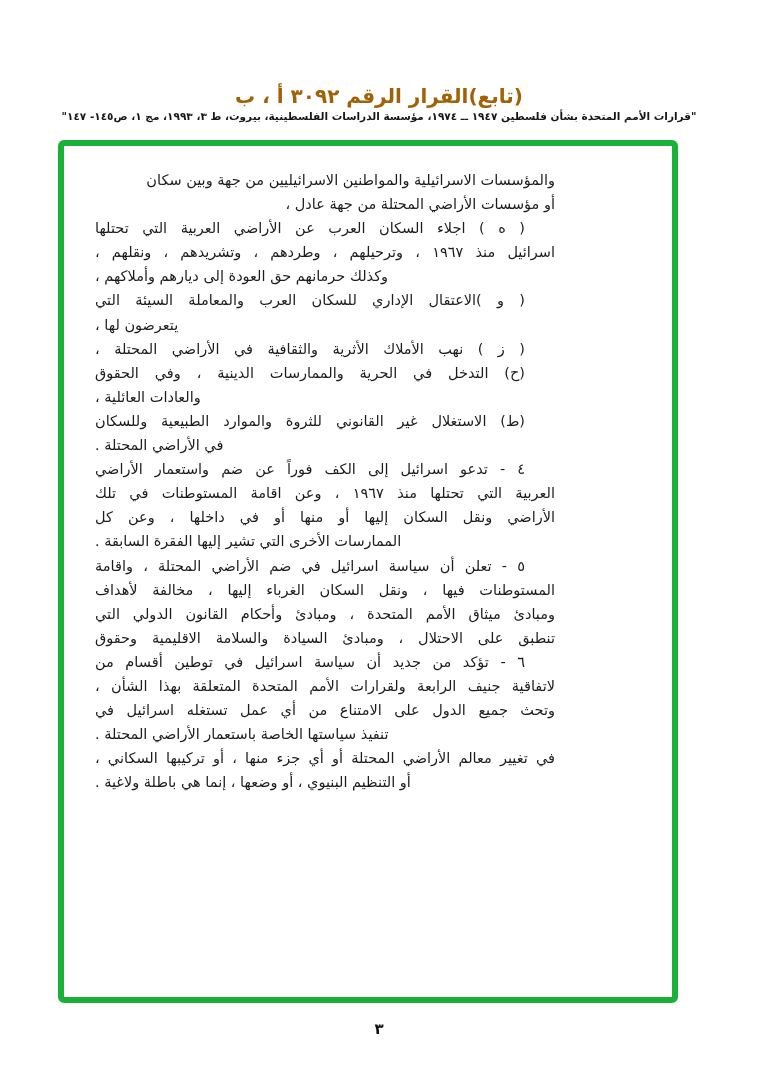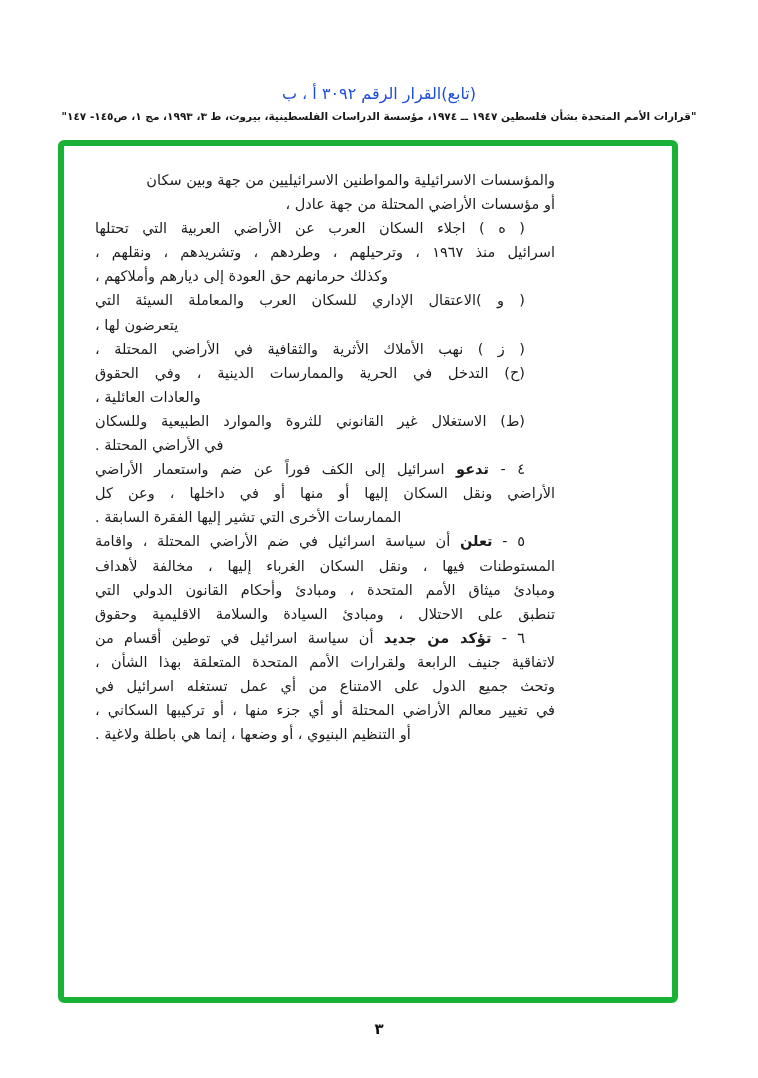--- a/index.html
+++ b/index.html
@@ -9,24 +9,24 @@
     background:#ffffff;
     font-family:"DejaVu Sans",sans-serif;
     color:#1c1c1c;
     overflow:hidden;
     direction:rtl;
   }
   .doc-title{
     position:absolute;
     top:84px;left:0;right:0;
     text-align:center;
-    font-size:16px;
-    font-weight:400;
+    font-size:20px;
+    font-weight:700;
     letter-spacing:.5px;
-    color:#1d4ed8;
+    color:#a16207;
   }
   .doc-source{
     position:absolute;
     top:110px;left:0;right:0;
     text-align:center;
     font-size:10.5px;
     font-weight:700;
     color:#161616;
   }
   .frame{
@@ -45,21 +45,21 @@
     line-height:24.1px;
     color:#1c1c1c;
     direction:rtl;
   }
   .line{white-space:nowrap;}
   .line.j{white-space:normal;text-align:justify;text-align-last:justify;}
   .line.r{text-align:right;}
   .line.l{text-align:left;}
   .line.c{text-align:center;}
   .line.ind{padding-right:30px;}
-  .line .bold{font-weight:700;}
+  .line .bold{font-weight:400;}
   .page-number{
     position:absolute;
     top:1020px;left:0;right:0;
     text-align:center;
     font-size:15px;
     font-weight:700;
     color:#111;
   }
 </style>
 </head>
@@ -80,28 +80,30 @@
       <div class="line j"><span>اسرائيل منذ ١٩٦٧ ، وترحيلهم ، وطردهم ، وتشريدهم ، ونقلهم ،</span></div>
       <div class="line l"><span>وكذلك حرمانهم حق العودة إلى ديارهم وأملاكهم ،</span></div>
       <div class="line j ind"><span>( و )الاعتقال الإداري للسكان العرب والمعاملة السيئة التي</span></div>
       <div class="line l"><span>يتعرضون لها ،</span></div>
       <div class="line j ind"><span>( ز ) نهب الأملاك الأثرية والثقافية في الأراضي المحتلة ،</span></div>
       <div class="line j ind"><span>(ح) التدخل في الحرية والممارسات الدينية ، وفي الحقوق</span></div>
       <div class="line l"><span>والعادات العائلية ،</span></div>
       <div class="line j ind"><span>(ط) الاستغلال غير القانوني للثروة والموارد الطبيعية وللسكان</span></div>
       <div class="line l"><span>في الأراضي المحتلة .</span></div>
       <div class="line j ind"><span>٤ - </span><span class="bold">تدعو</span><span> اسرائيل إلى الكف فوراً عن ضم واستعمار الأراضي</span></div>
+      <div class="line j"><span>العربية التي تحتلها منذ ١٩٦٧ ، وعن اقامة المستوطنات في تلك</span></div>
       <div class="line j"><span>الأراضي ونقل السكان إليها أو منها أو في داخلها ، وعن كل</span></div>
       <div class="line l"><span>الممارسات الأخرى التي تشير إليها الفقرة السابقة .</span></div>
       <div class="line j ind"><span>٥ - </span><span class="bold">تعلن</span><span> أن سياسة اسرائيل في ضم الأراضي المحتلة ، واقامة</span></div>
       <div class="line j"><span>المستوطنات فيها ، ونقل السكان الغرباء إليها ، مخالفة لأهداف</span></div>
       <div class="line j"><span>ومبادئ ميثاق الأمم المتحدة ، ومبادئ وأحكام القانون الدولي التي</span></div>
       <div class="line j"><span>تنطبق على الاحتلال ، ومبادئ السيادة والسلامة الاقليمية وحقوق</span></div>
       <div class="line j ind"><span>٦ - </span><span class="bold">تؤكد من جديد</span><span> أن سياسة اسرائيل في توطين أقسام من</span></div>
       <div class="line j"><span>لاتفاقية جنيف الرابعة ولقرارات الأمم المتحدة المتعلقة بهذا الشأن ،</span></div>
       <div class="line j"><span>وتحث جميع الدول على الامتناع من أي عمل تستغله اسرائيل في</span></div>
+      <div class="line l"><span>تنفيذ سياستها الخاصة باستعمار الأراضي المحتلة .</span></div>
       <div class="line j"><span>في تغيير معالم الأراضي المحتلة أو أي جزء منها ، أو تركيبها السكاني ،</span></div>
       <div class="line l"><span>أو التنظيم البنيوي ، أو وضعها ، إنما هي باطلة ولاغية .</span></div>
     </div>
 
   <div class="page-number">٣</div>
 
 </div>
 
 </body></html>

